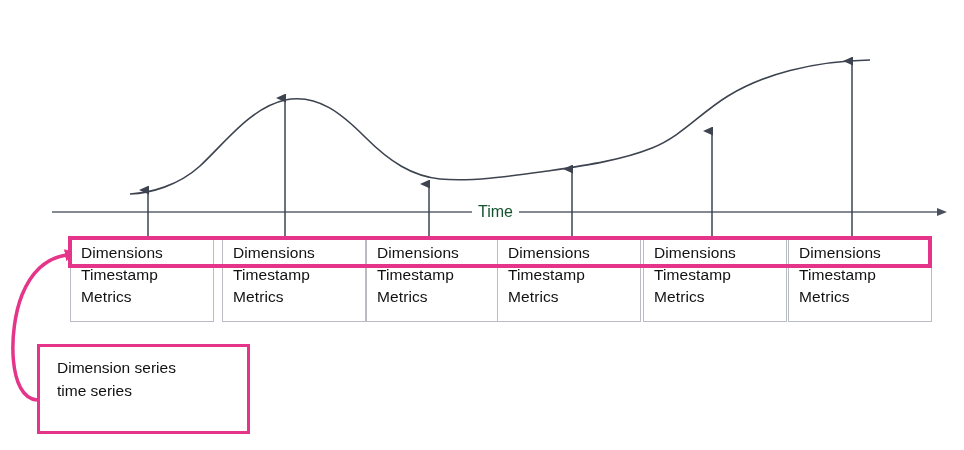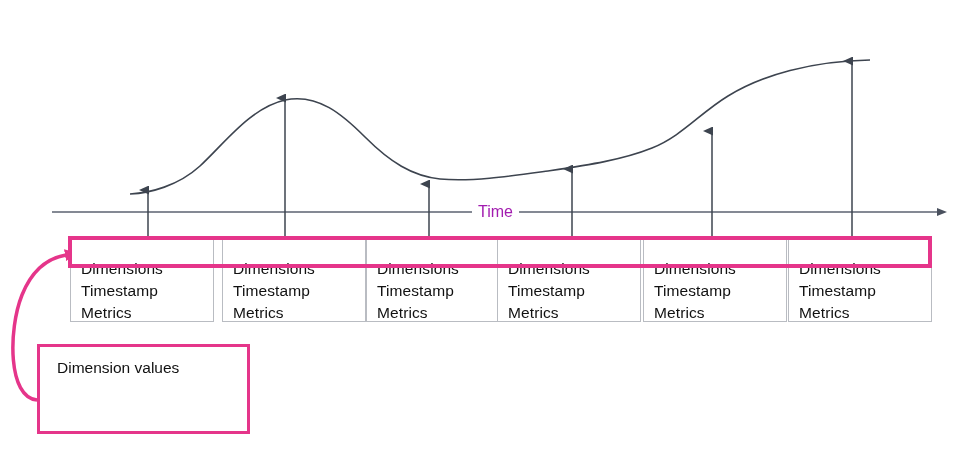--- a/index.html
+++ b/index.html
@@ -27,21 +27,21 @@
   }
   
   .record-box {
     position: absolute;
     box-sizing: border-box;
     background: #ffffff;
     border: 1.3px solid #b9bcc2;
     width: 144px;
     height: 86px;
     top: 236px;
-    padding: 21px 0 0 10px;
+    padding: 5px 0 0 10px;
   }
   .record-line {
     font-size: 15.5px;
     line-height: 22px;
     letter-spacing: 0.1px;
     color: #111111;
     white-space: nowrap;
   }
   
   .highlight-rect {
@@ -73,21 +73,21 @@
     color: #111111;
     white-space: nowrap;
   }
   
   .time-label {
     position: absolute;
     left: 472px;
     top: 202px;
     font-size: 16px;
     line-height: 20px;
-    color: #a21caf;
+    color: #14532d;
     background: #ffffff;
     padding: 0 6px;
   }
 </style>
 </head>
 <body>
 
 <div id="canvas">
 
   <svg id="art" viewBox="0 0 964 450" xmlns="http://www.w3.org/2000/svg">
@@ -166,16 +166,17 @@
 
   <div class="record-box" style="left:788px;">
     <div class="record-line">Dimensions</div>
     <div class="record-line">Timestamp</div>
     <div class="record-line">Metrics</div>
   </div>
 
   <div class="highlight-rect"></div>
 
   <div class="callout-box">
-    <div class="callout-line">Dimension values</div>
+    <div class="callout-line">Dimension series</div>
+    <div class="callout-line">time series</div>
   </div>
 
 </div>
 
 </body></html>

